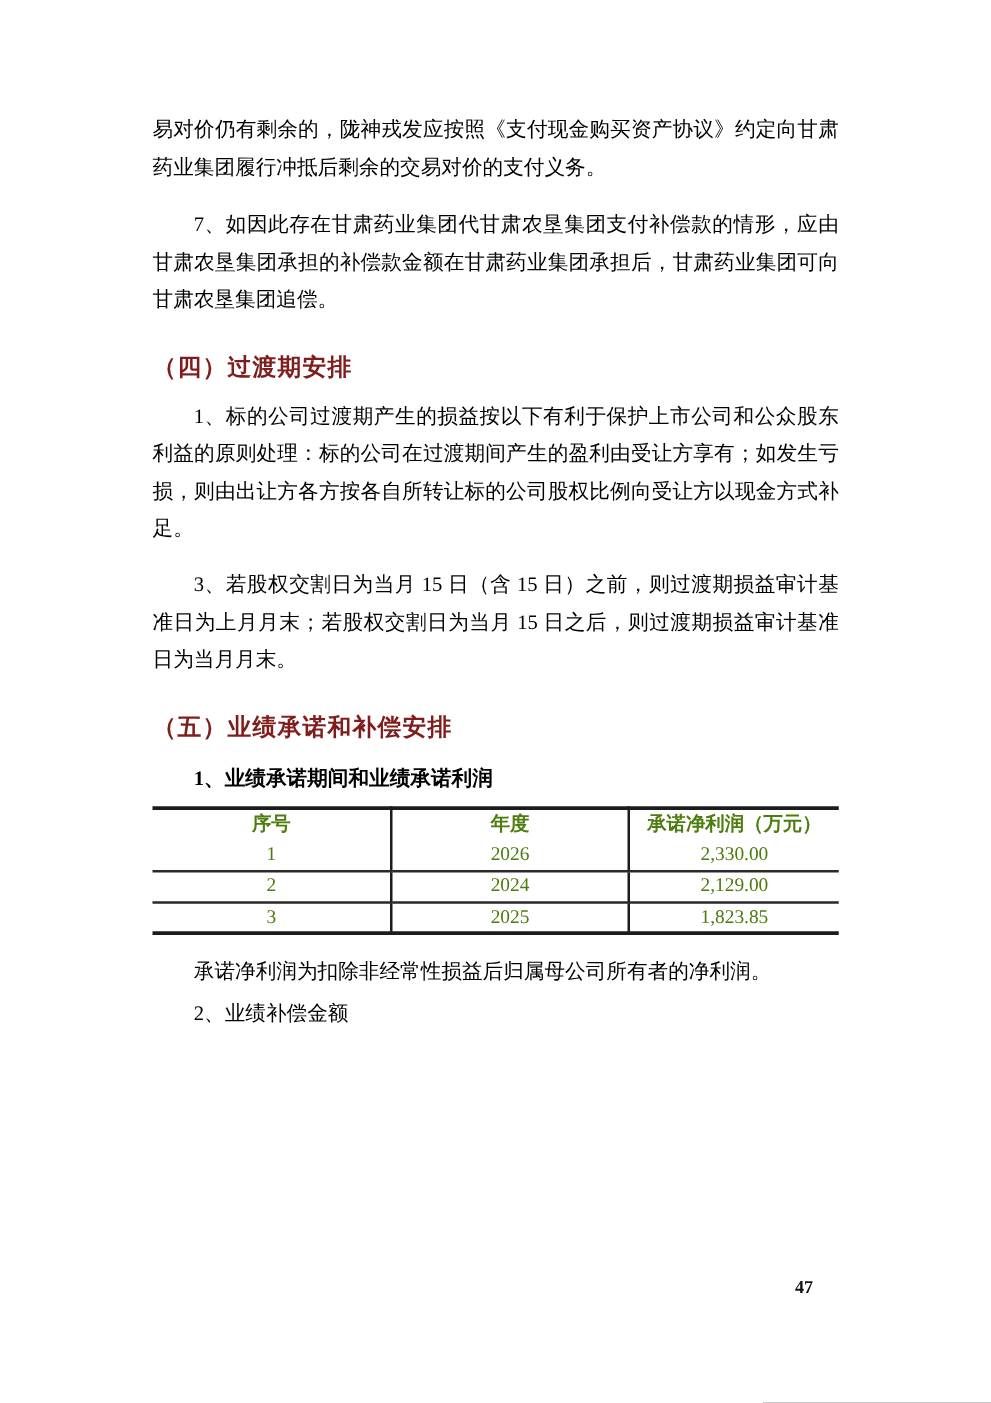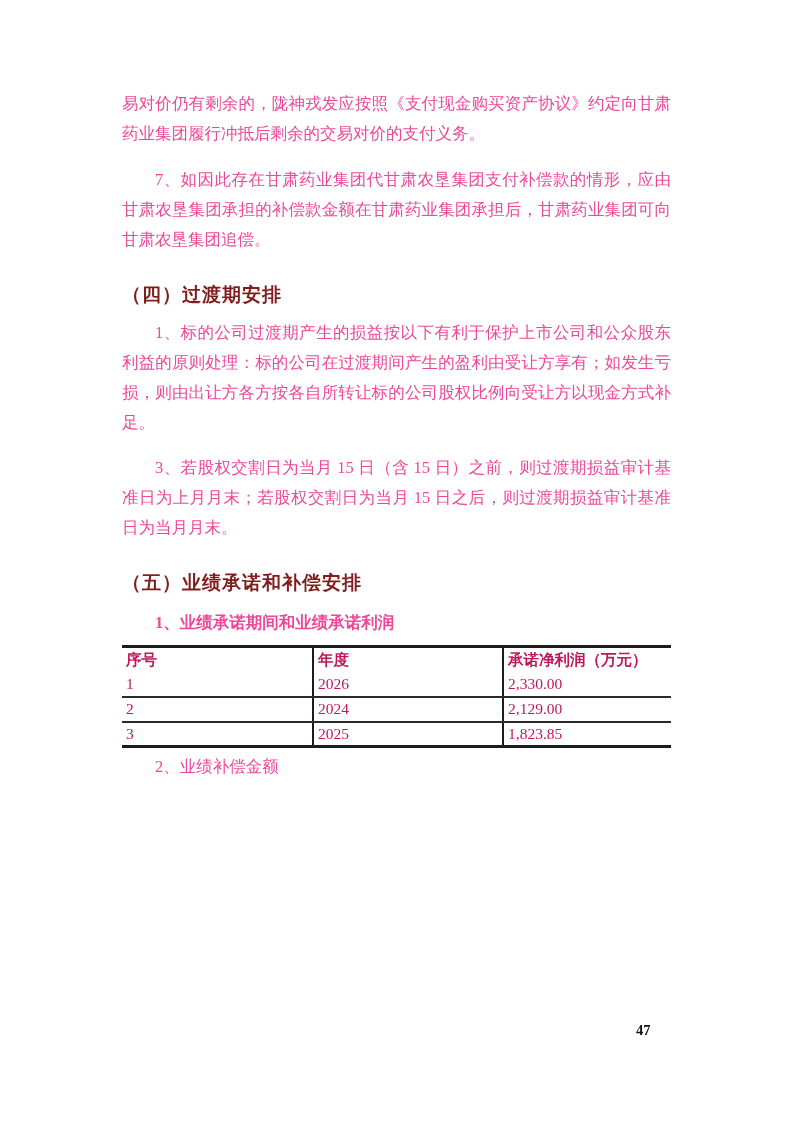--- a/index.html
+++ b/index.html
@@ -17,21 +17,21 @@
   .content {
     position: absolute;
     left: 122px;
     top: 89px;
     width: 549px;
   }
   .para {
     font-size: 16.5px;
     line-height: 30px;
     text-align: justify;
-    color: #ec4899;
+    color: #000000;
   }
   .indent { text-indent: 2em; }
   .mt-p1  { margin-top: 16px; }
   .mt-p3  { margin-top: 11px; }
   .mt-p4  { margin-top: 15px; }
   .mt-p5  { margin-top: 15px; }
   .mt-sub { margin-top: 13px; font-weight: bold; }
   .mt-p7  { margin-top: 12px; }
   .mt-note{ margin-top: 14px; }
   .mt-sub2{ margin-top: 4px; font-family: Liberation Serif, serif; }
@@ -52,23 +52,23 @@
     border-bottom: 3px solid #1c1c1c;
     table-layout: fixed;
   }
   .commit-table col.c1 { width: 191px; }
   .commit-table col.c2 { width: 190px; }
   .commit-table col.c3 { width: 168px; }
   .commit-table th, .commit-table td {
     height: 25px;
     font-size: 15.5px;
     line-height: 18px;
-    text-align: left;
+    text-align: center;
     vertical-align: middle;
-    color: #be185d;
+    color: #4d7c0f;
     padding: 1px 4px;
   }
   .commit-table th { font-weight: 700; }
   .commit-table tr:not(:last-child) th,
   .commit-table tr:not(:last-child) td { border-bottom: 2px solid #2a2a2a; }
   .commit-table th:not(:last-child),
   .commit-table td:not(:last-child) { border-right: 2px solid #1c1c1c; }
   .page-number {
     position: absolute;
     left: 636px;
@@ -126,19 +126,20 @@
           <td>2,129.00</td>
         </tr>
         <tr>
           <td>3</td>
           <td>2025</td>
           <td>1,823.85</td>
         </tr>
       </tbody>
     </table>
 
+    <p class="para indent mt-note">承诺净利润为扣除非经常性损益后归属母公司所有者的净利润。</p>
 
     <p class="para indent mt-sub2">2、业绩补偿金额</p>
 
   </div>
 
   <div class="page-number">47</div>
 </div>
 
 </body></html>

